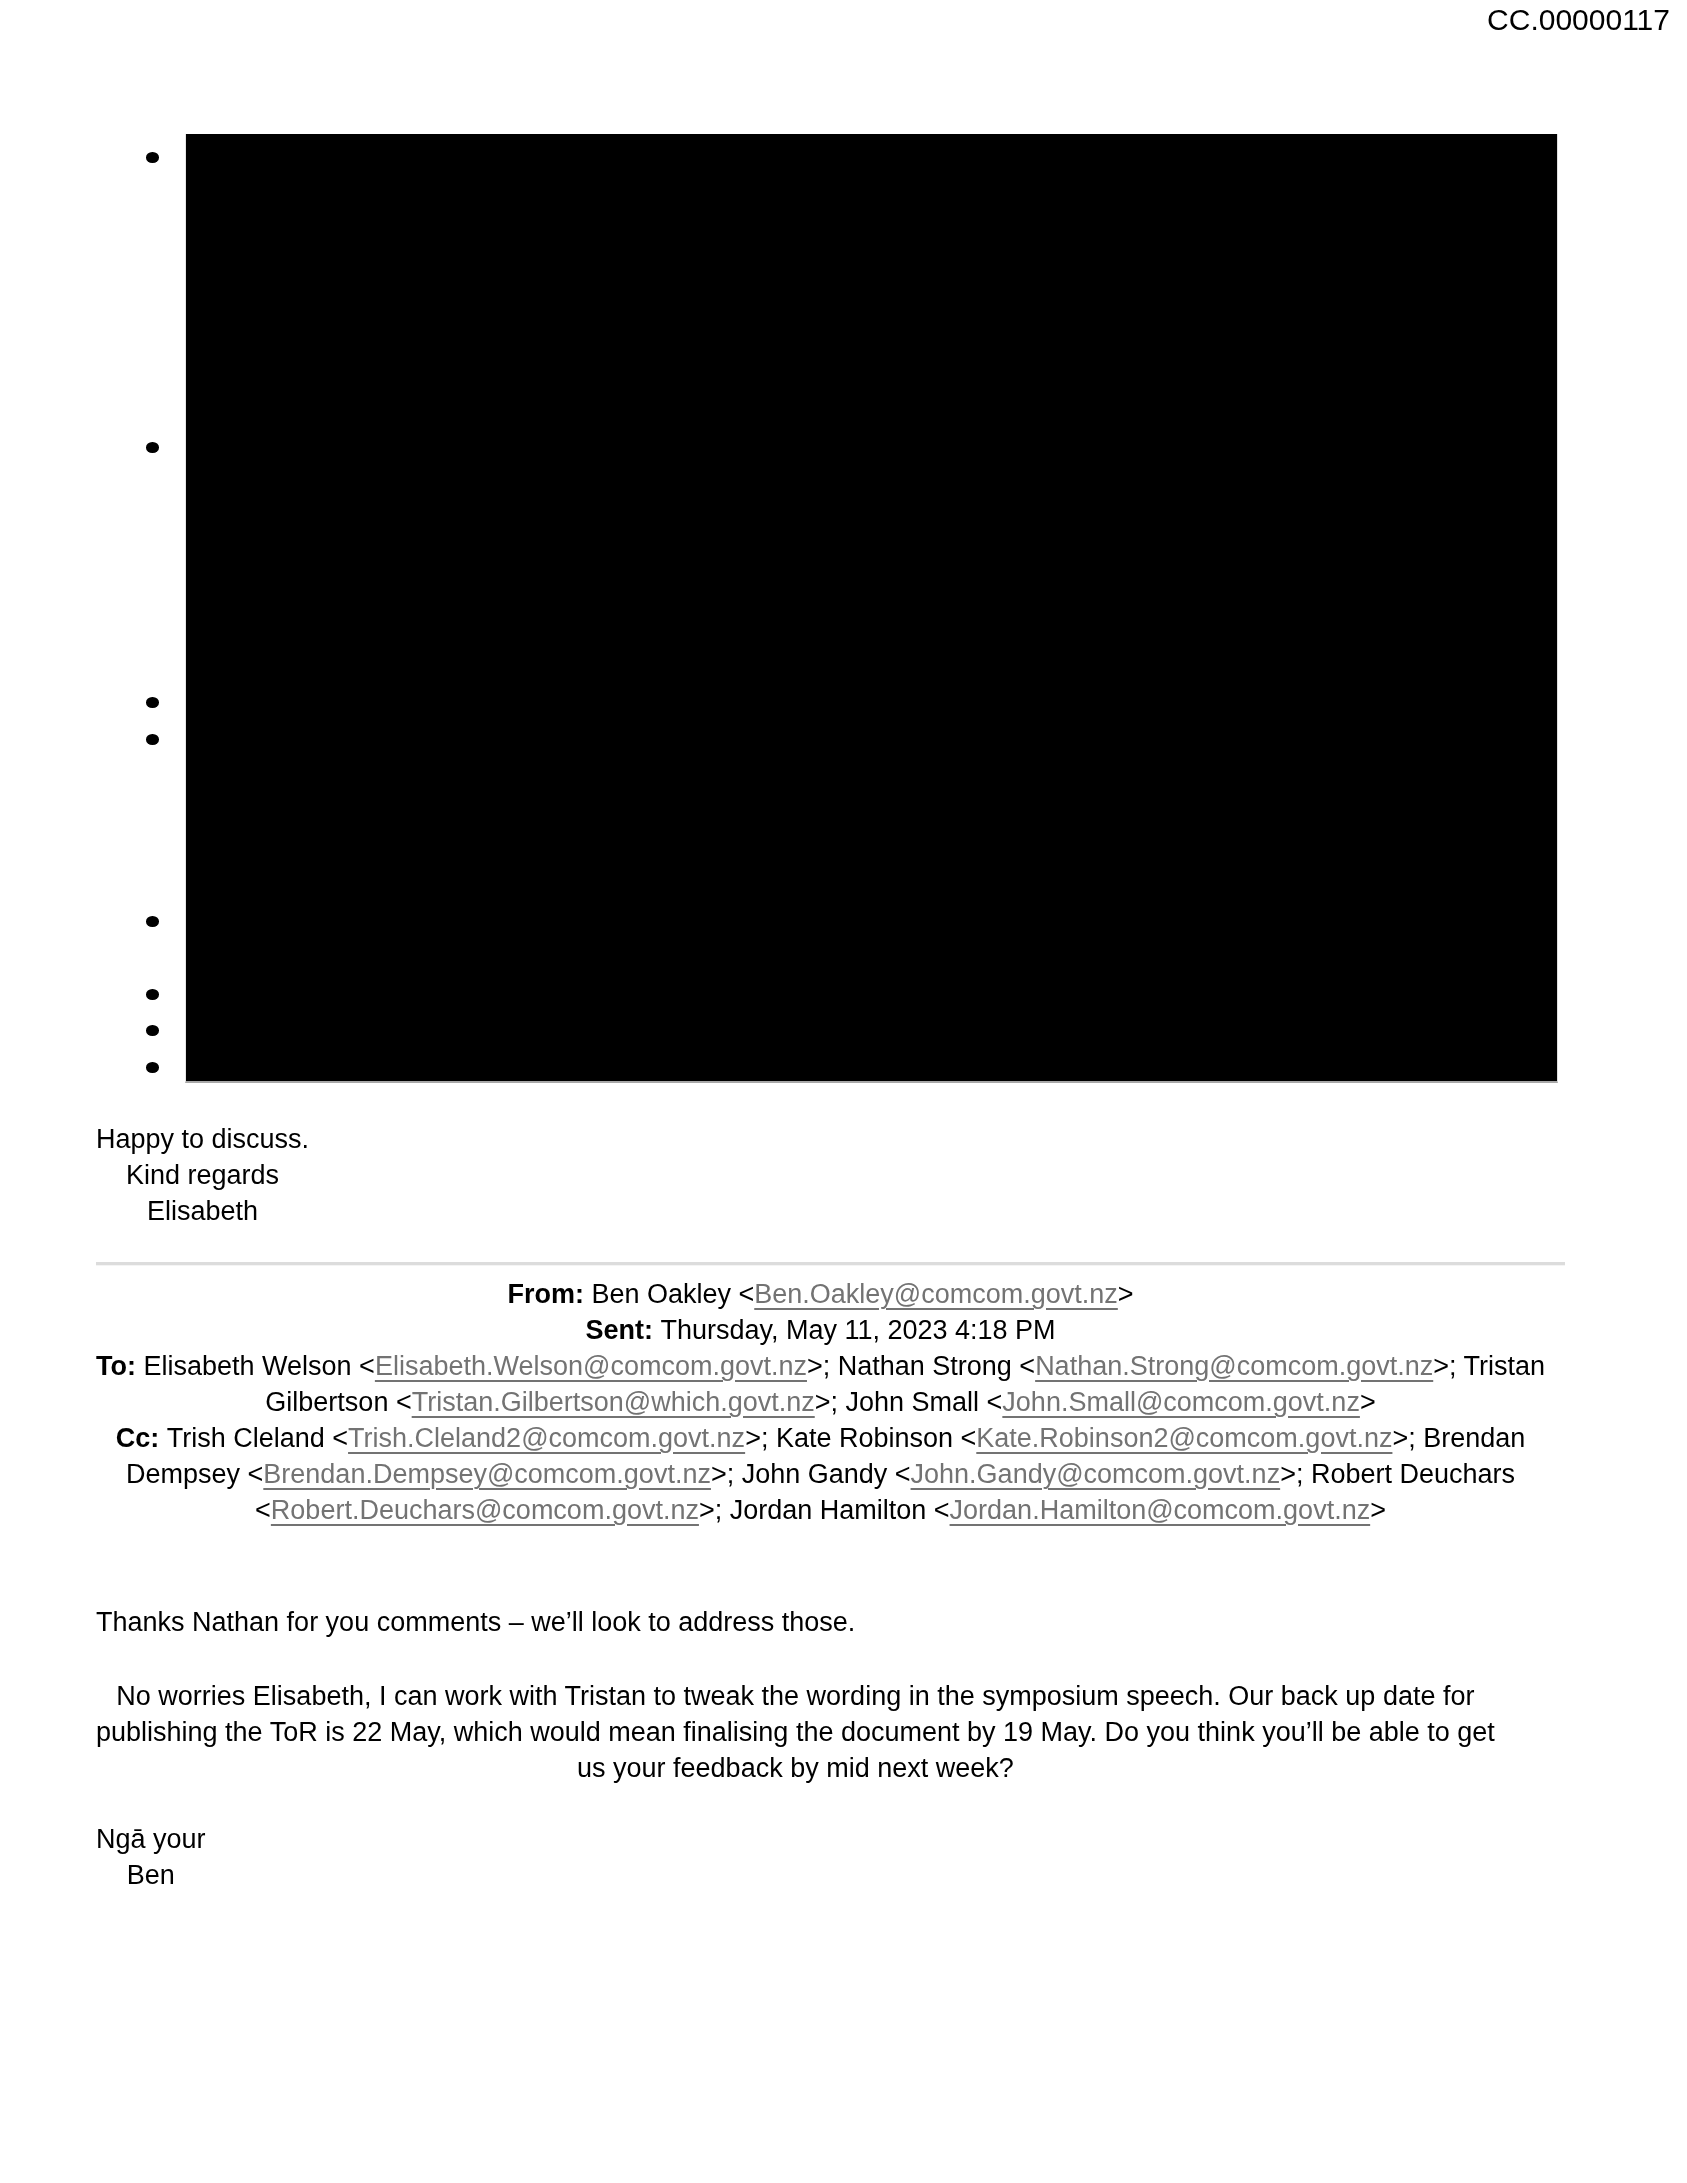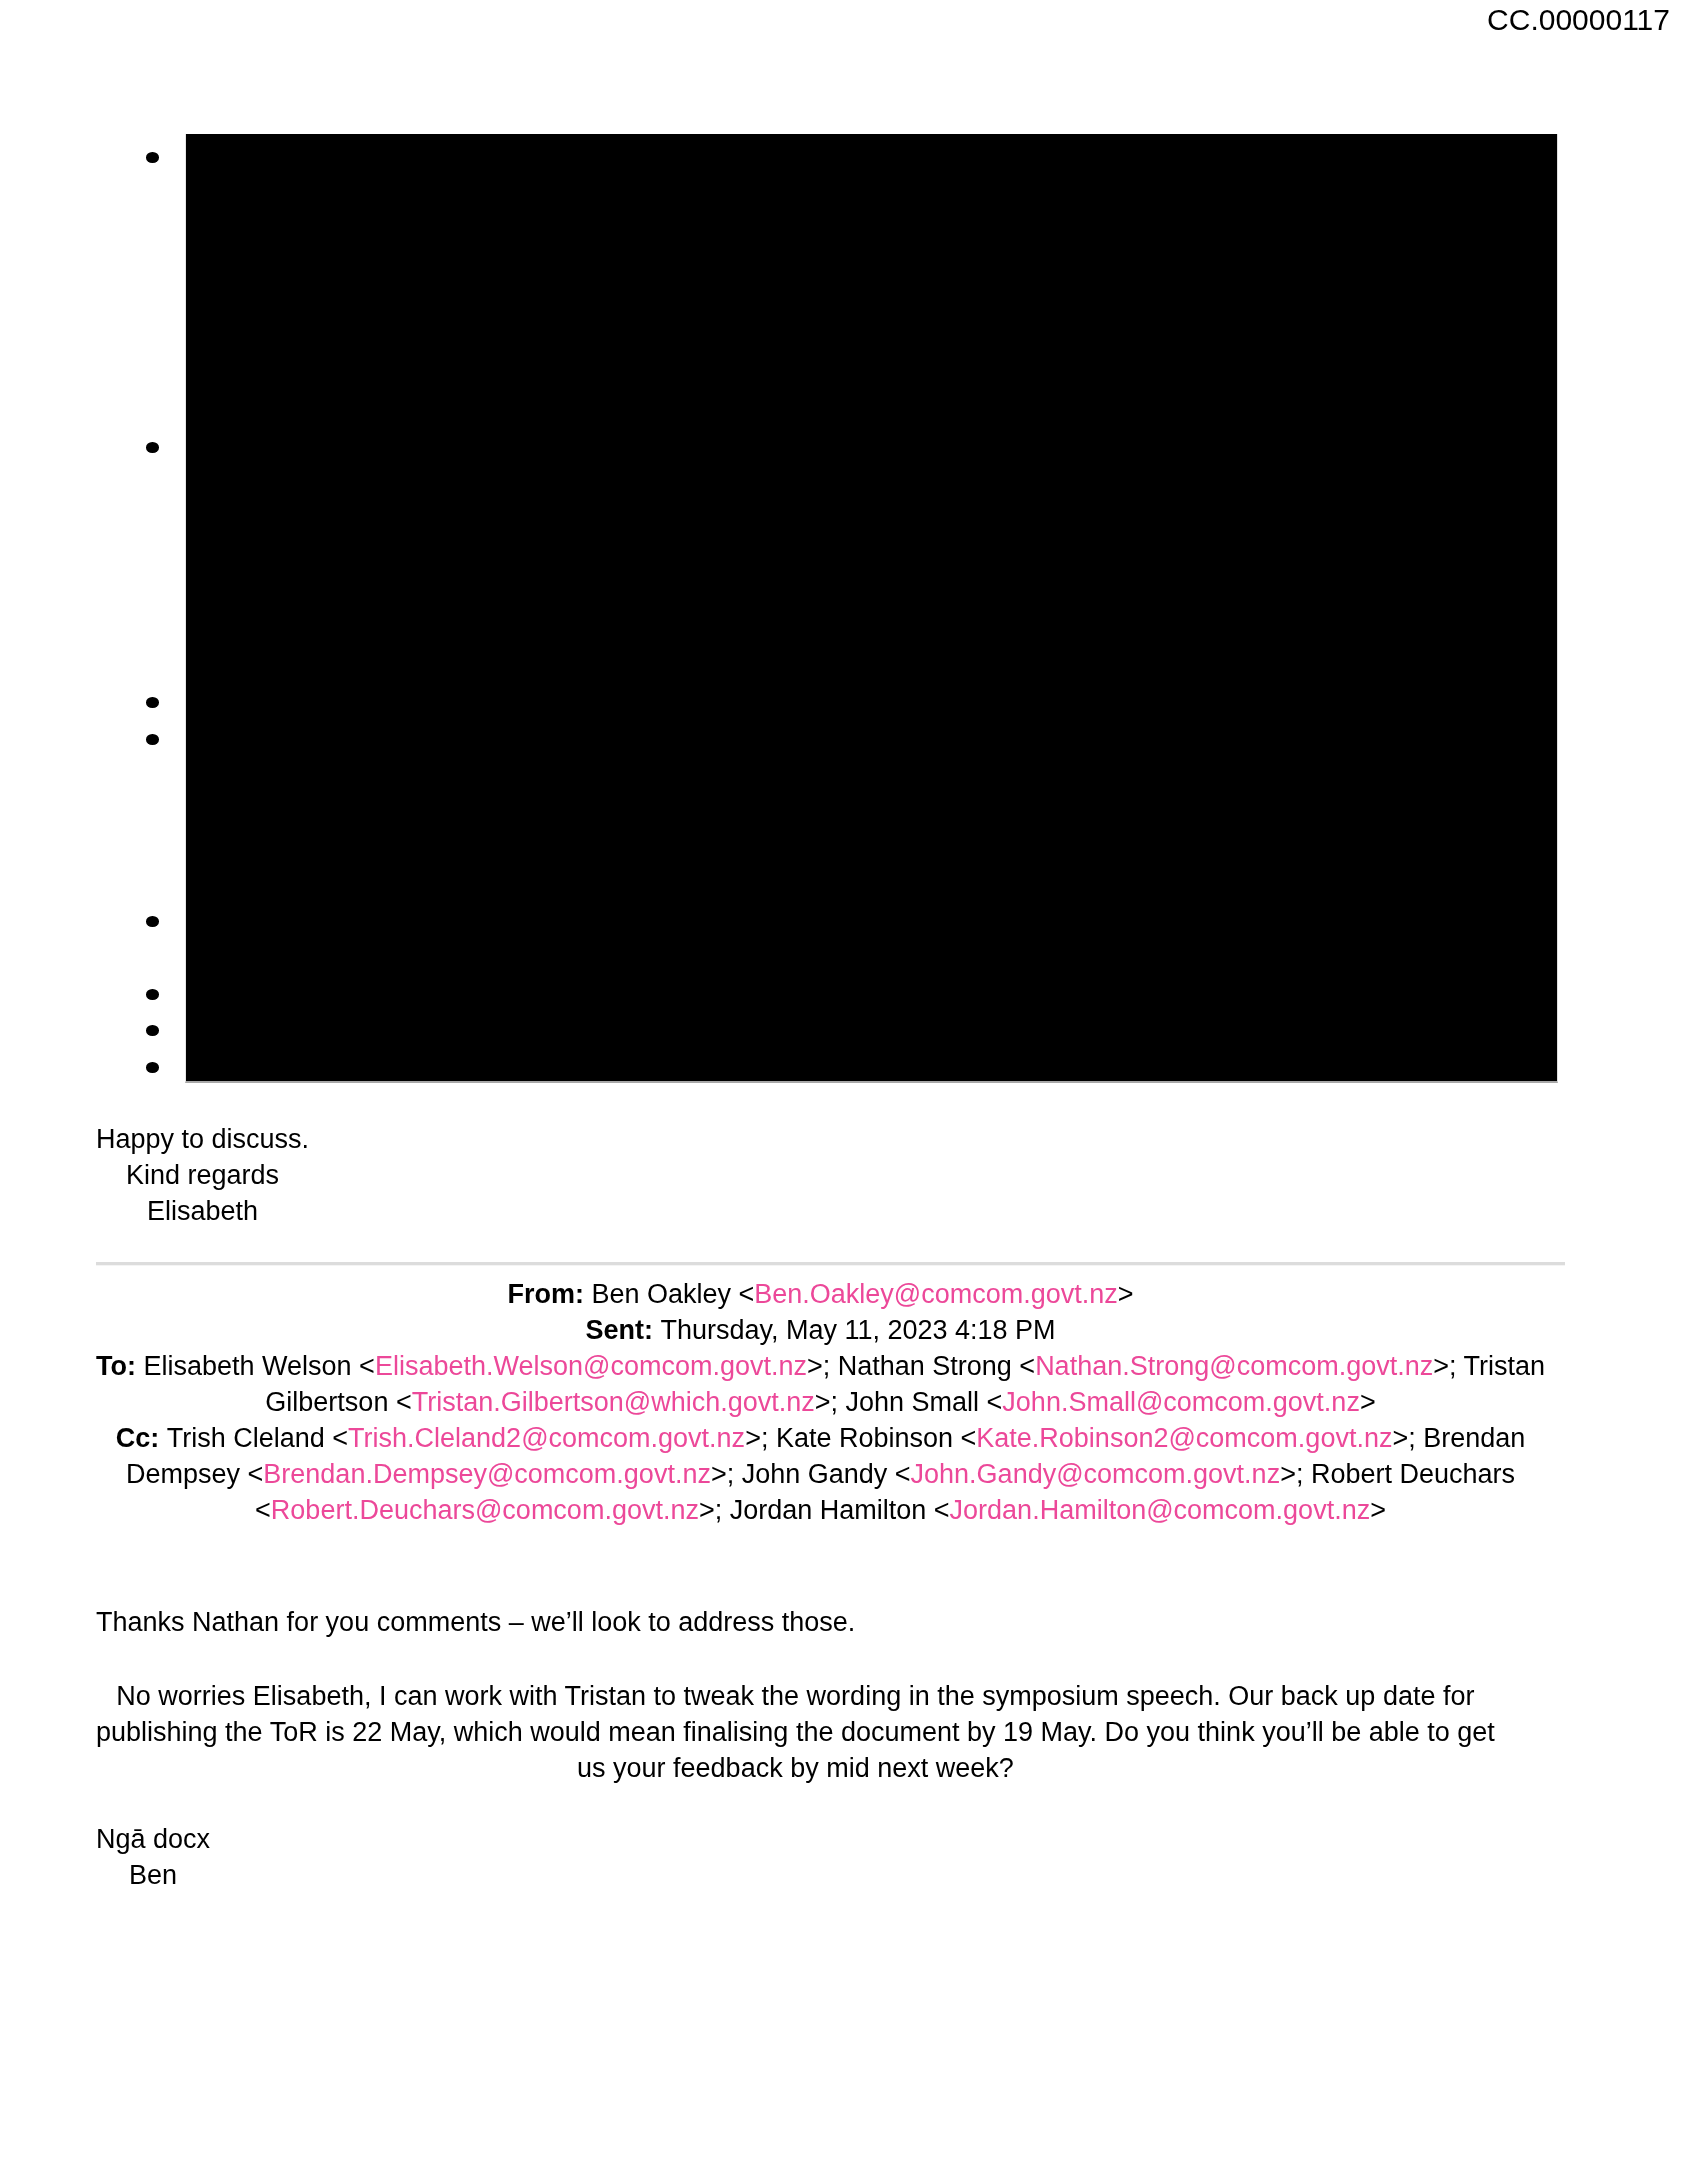--- a/index.html
+++ b/index.html
@@ -61,21 +61,22 @@
     background: #dcdcdc;
     border-bottom: 1.3px solid #f4f4f4;
   }
   #header-block    { top: 1276px; }
   #body-para1      { top: 1604px; }
   #body-para2      { top: 1678px; }
   #signature-block { top: 1821px; }
   .seg-bold { font-weight: 700; }
   .seg-plain { font-weight: 400; margin-top: 48px; }
   .seg-link {
-    color: #ec4899;
+    color: #737373;
+    text-decoration: underline;
     text-decoration-thickness: 2px;
     text-underline-offset: 4.6px;
     cursor: pointer;
   }
 </style>
 </head>
 <body>
 
 <div id="page">
 
@@ -114,18 +115,18 @@
       <div class="tline">Thanks Nathan for you comments – we’ll look to address those.</div>
     </div>
 
   <div id="body-para2" class="textblock">
       <div class="tline">No worries Elisabeth, I can work with Tristan to tweak the wording in the symposium speech. Our back up date for</div>
       <div class="tline">publishing the ToR is 22 May, which would mean finalising the document by 19 May. Do you think you’ll be able to get</div>
       <div class="tline">us your feedback by mid next week?</div>
     </div>
 
   <div id="signature-block" class="textblock">
-      <div class="tline">Ngā docx</div>
+      <div class="tline">Ngā your</div>
       <div class="tline">Ben</div>
     </div>
 
 </div>
 
 
 </body></html>

